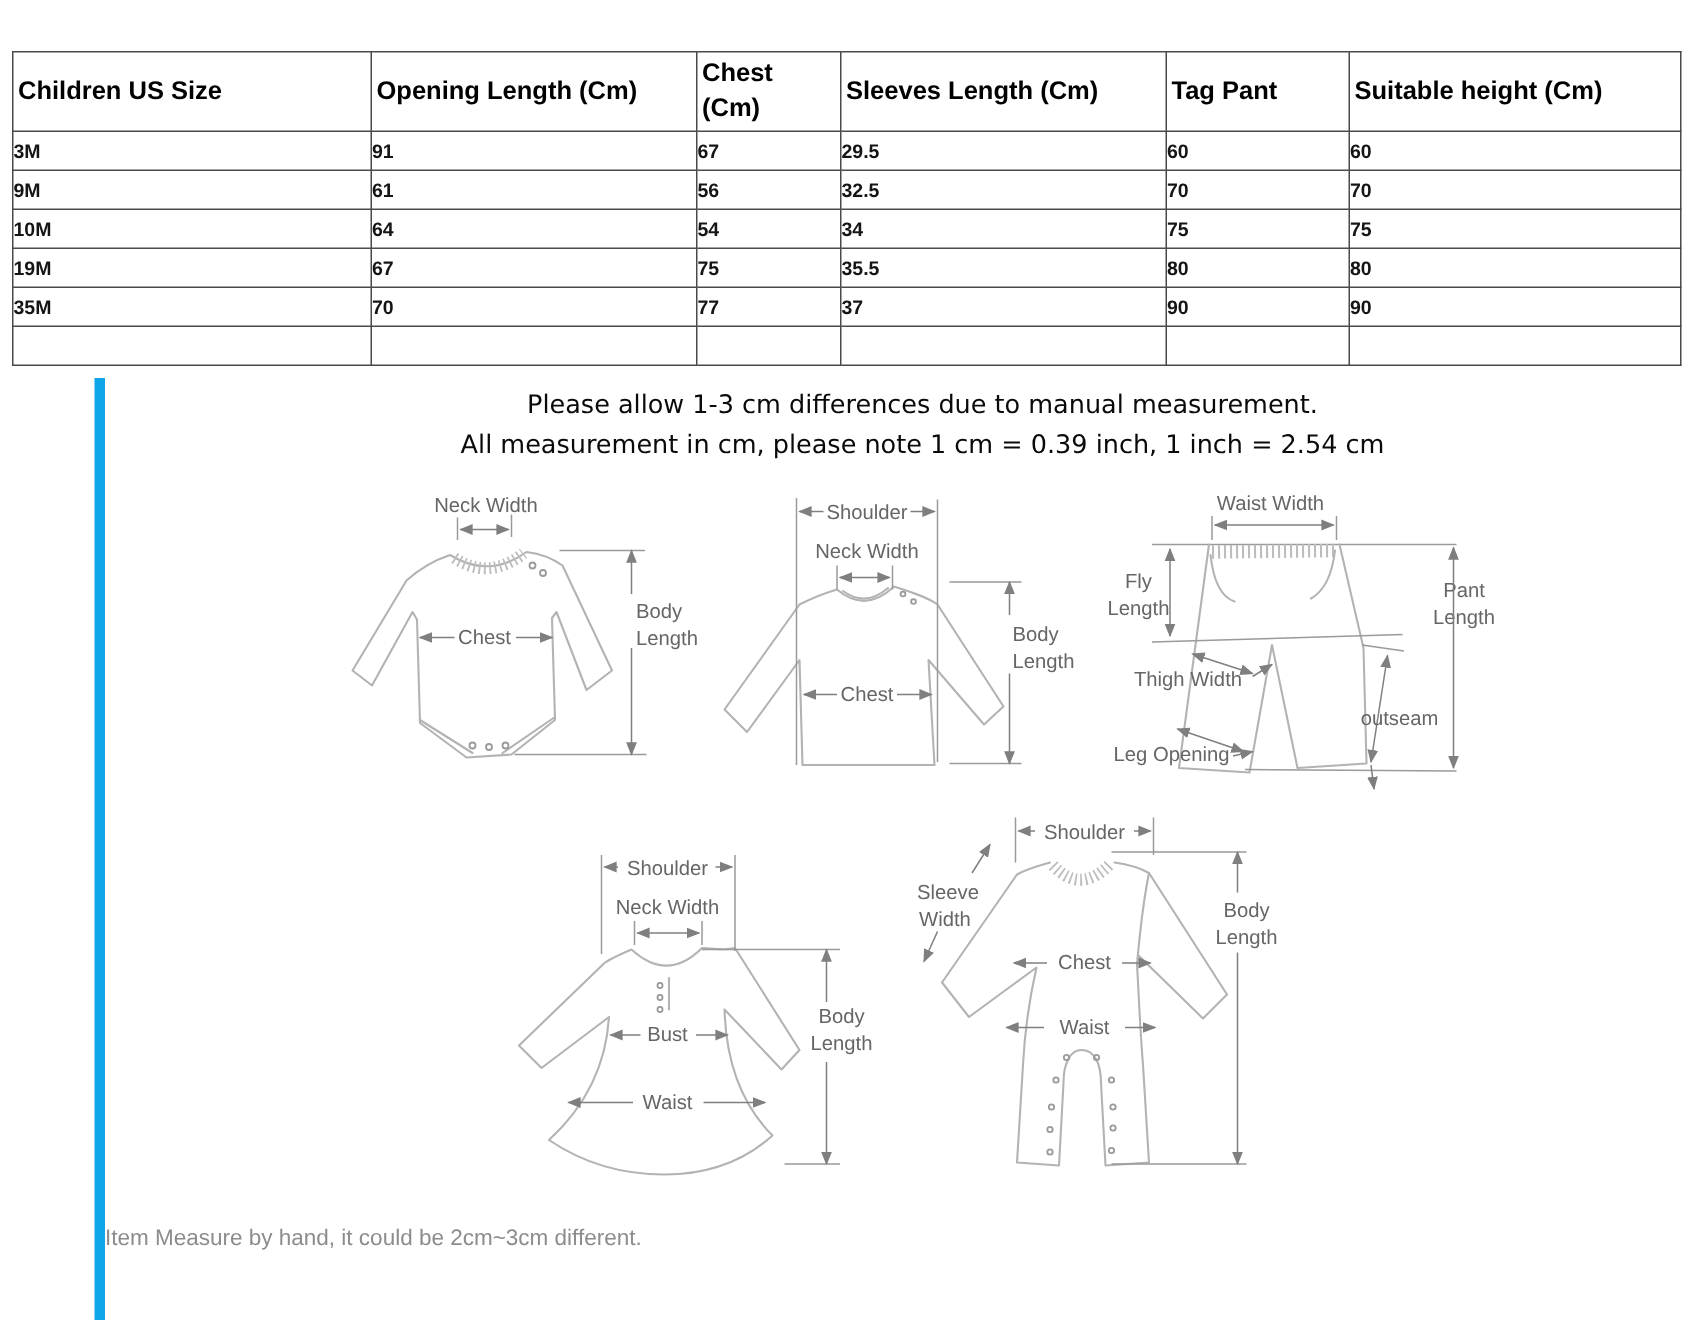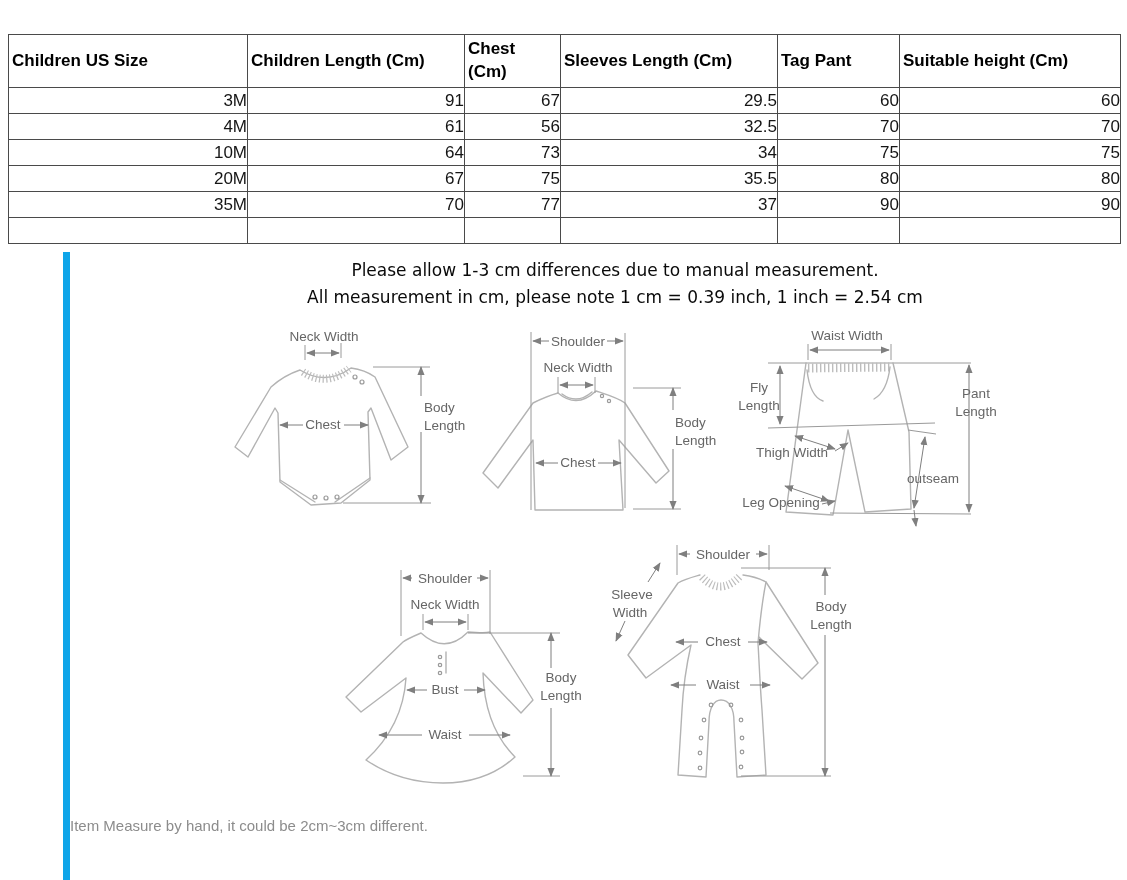--- a/index.html
+++ b/index.html
@@ -11,21 +11,21 @@
   table.size-table {
     position:absolute; left:8px; top:8px; width:1112px;
     border-collapse:collapse; table-layout:fixed;margin-top:26px;
   }
   .size-table th, .size-table td { border:1px solid #4a4a4a; overflow:hidden; }
   .size-table th {
     font-size:17px; font-weight:700; color:#000; text-align:left;
     padding:1px 3px; line-height:1.35; height:50px; vertical-align:middle;
   }
   .size-table td {
-    font-size:17px; color:#151515; text-align:right; height:25px; padding:0;
+    font-size:13px; color:#151515; text-align:left; height:25px; padding:0;font-weight:bold;
   }
   
   .lower-box {
     position:absolute; left:17px; top:252px; width:1090px; height:628px;
     border-left:7px solid #0ea5e9; border-right:1px solid #8a8a8a;margin-left:46px;
   }
   .notes {
     text-align:center; font-family:"DejaVu Sans", sans-serif;
     font-size:17px; color:#0a0a0a; line-height:27px; padding-top:5px;
   }
@@ -61,54 +61,54 @@
     <col style="width:239px">
       <col style="width:217px">
       <col style="width:96px">
     <col style="width:217px">
       <col style="width:122px">
       <col style="width:221px">
   </colgroup>
   <thead>
     <tr>
       <th>Children US Size</th>
-      <th>Children Length (Cm)</th>
+      <th>Opening Length (Cm)</th>
       <th>Chest (Cm)</th>
       <th>Sleeves Length (Cm)</th>
       <th>Tag Pant</th>
       <th>Suitable height (Cm)</th>
     </tr>
   </thead>
   <tbody>
       <tr>
         <td>3M</td>
         <td>91</td>
         <td>67</td>
         <td>29.5</td>
         <td>60</td>
         <td>60</td>
       </tr>
       <tr>
-        <td>4M</td>
+        <td>9M</td>
         <td>61</td>
         <td>56</td>
         <td>32.5</td>
         <td>70</td>
         <td>70</td>
       </tr>
       <tr>
         <td>10M</td>
         <td>64</td>
-        <td>73</td>
+        <td>54</td>
         <td>34</td>
         <td>75</td>
         <td>75</td>
       </tr>
       <tr>
-        <td>20M</td>
+        <td>19M</td>
         <td>67</td>
         <td>75</td>
         <td>35.5</td>
         <td>80</td>
         <td>80</td>
       </tr>
       <tr>
         <td>35M</td>
         <td>70</td>
         <td>77</td>

